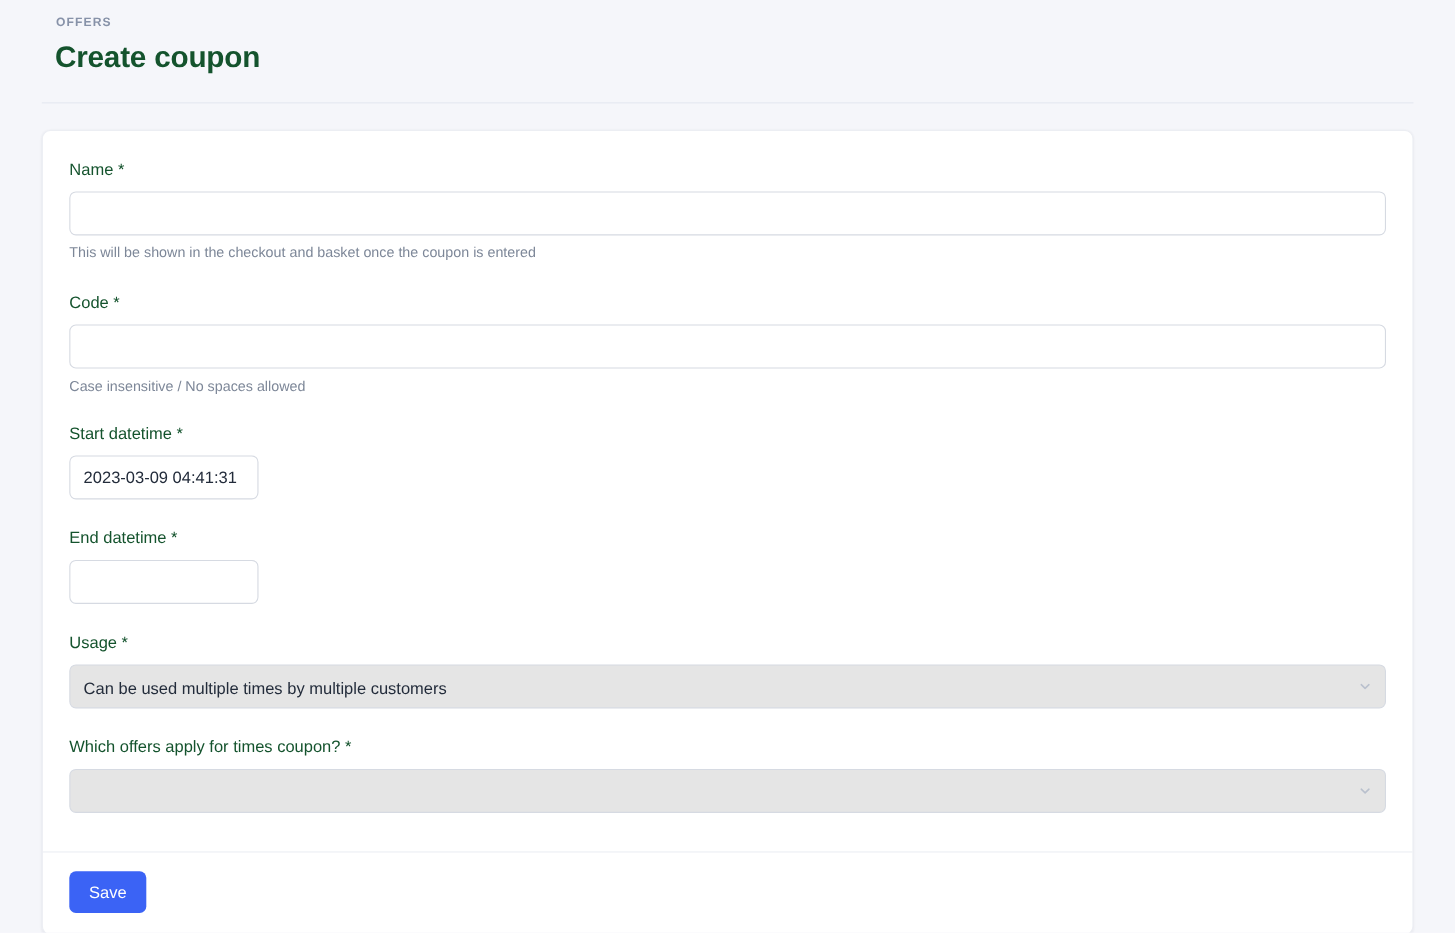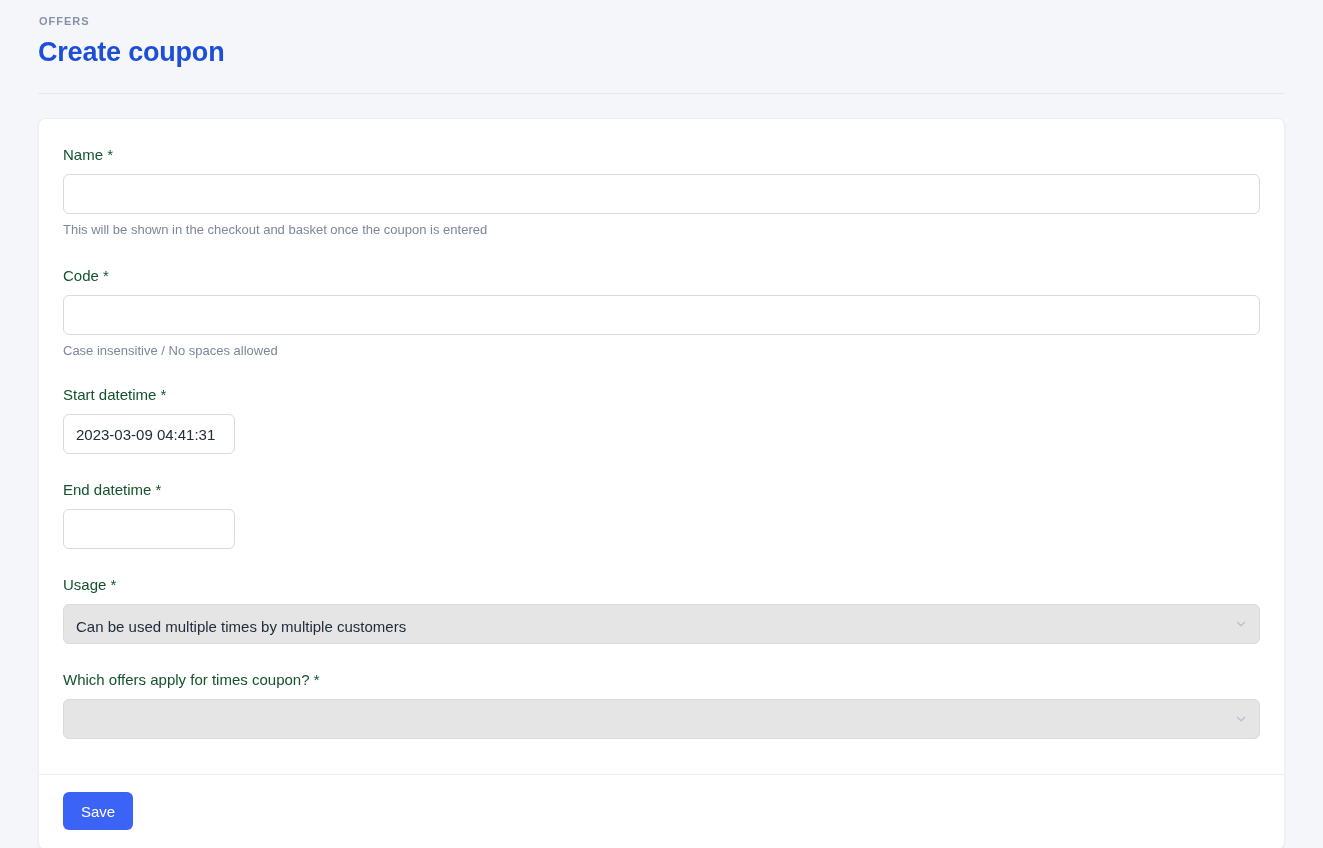--- a/index.html
+++ b/index.html
@@ -18,34 +18,35 @@
     width: 1323px;
     height: 848px;
     position: relative;
     background: #f5f6fa;
     overflow: hidden;
   }
 
   
   .page-header {
     padding: 14px 38px 0 38px;
+    margin-left: 12px;
   }
   .breadcrumb {
     font-size: 11px;
     font-weight: 700;
     letter-spacing: 0.09em;
     color: #8792a8;
     text-transform: uppercase;
     line-height: 14px;
     margin: 0 0 7px 1px;
   }
   .page-title {
     font-size: 27px;
     font-weight: 700;
-    color: #1d4ed8;
+    color: #14532d;
     letter-spacing: -0.2px;
     line-height: 34px;
     margin: 0;
   }
   .header-divider {
     margin: 24px 38px 0 38px;
     height: 1px;
     background: #e4e8ef;
   }
 

